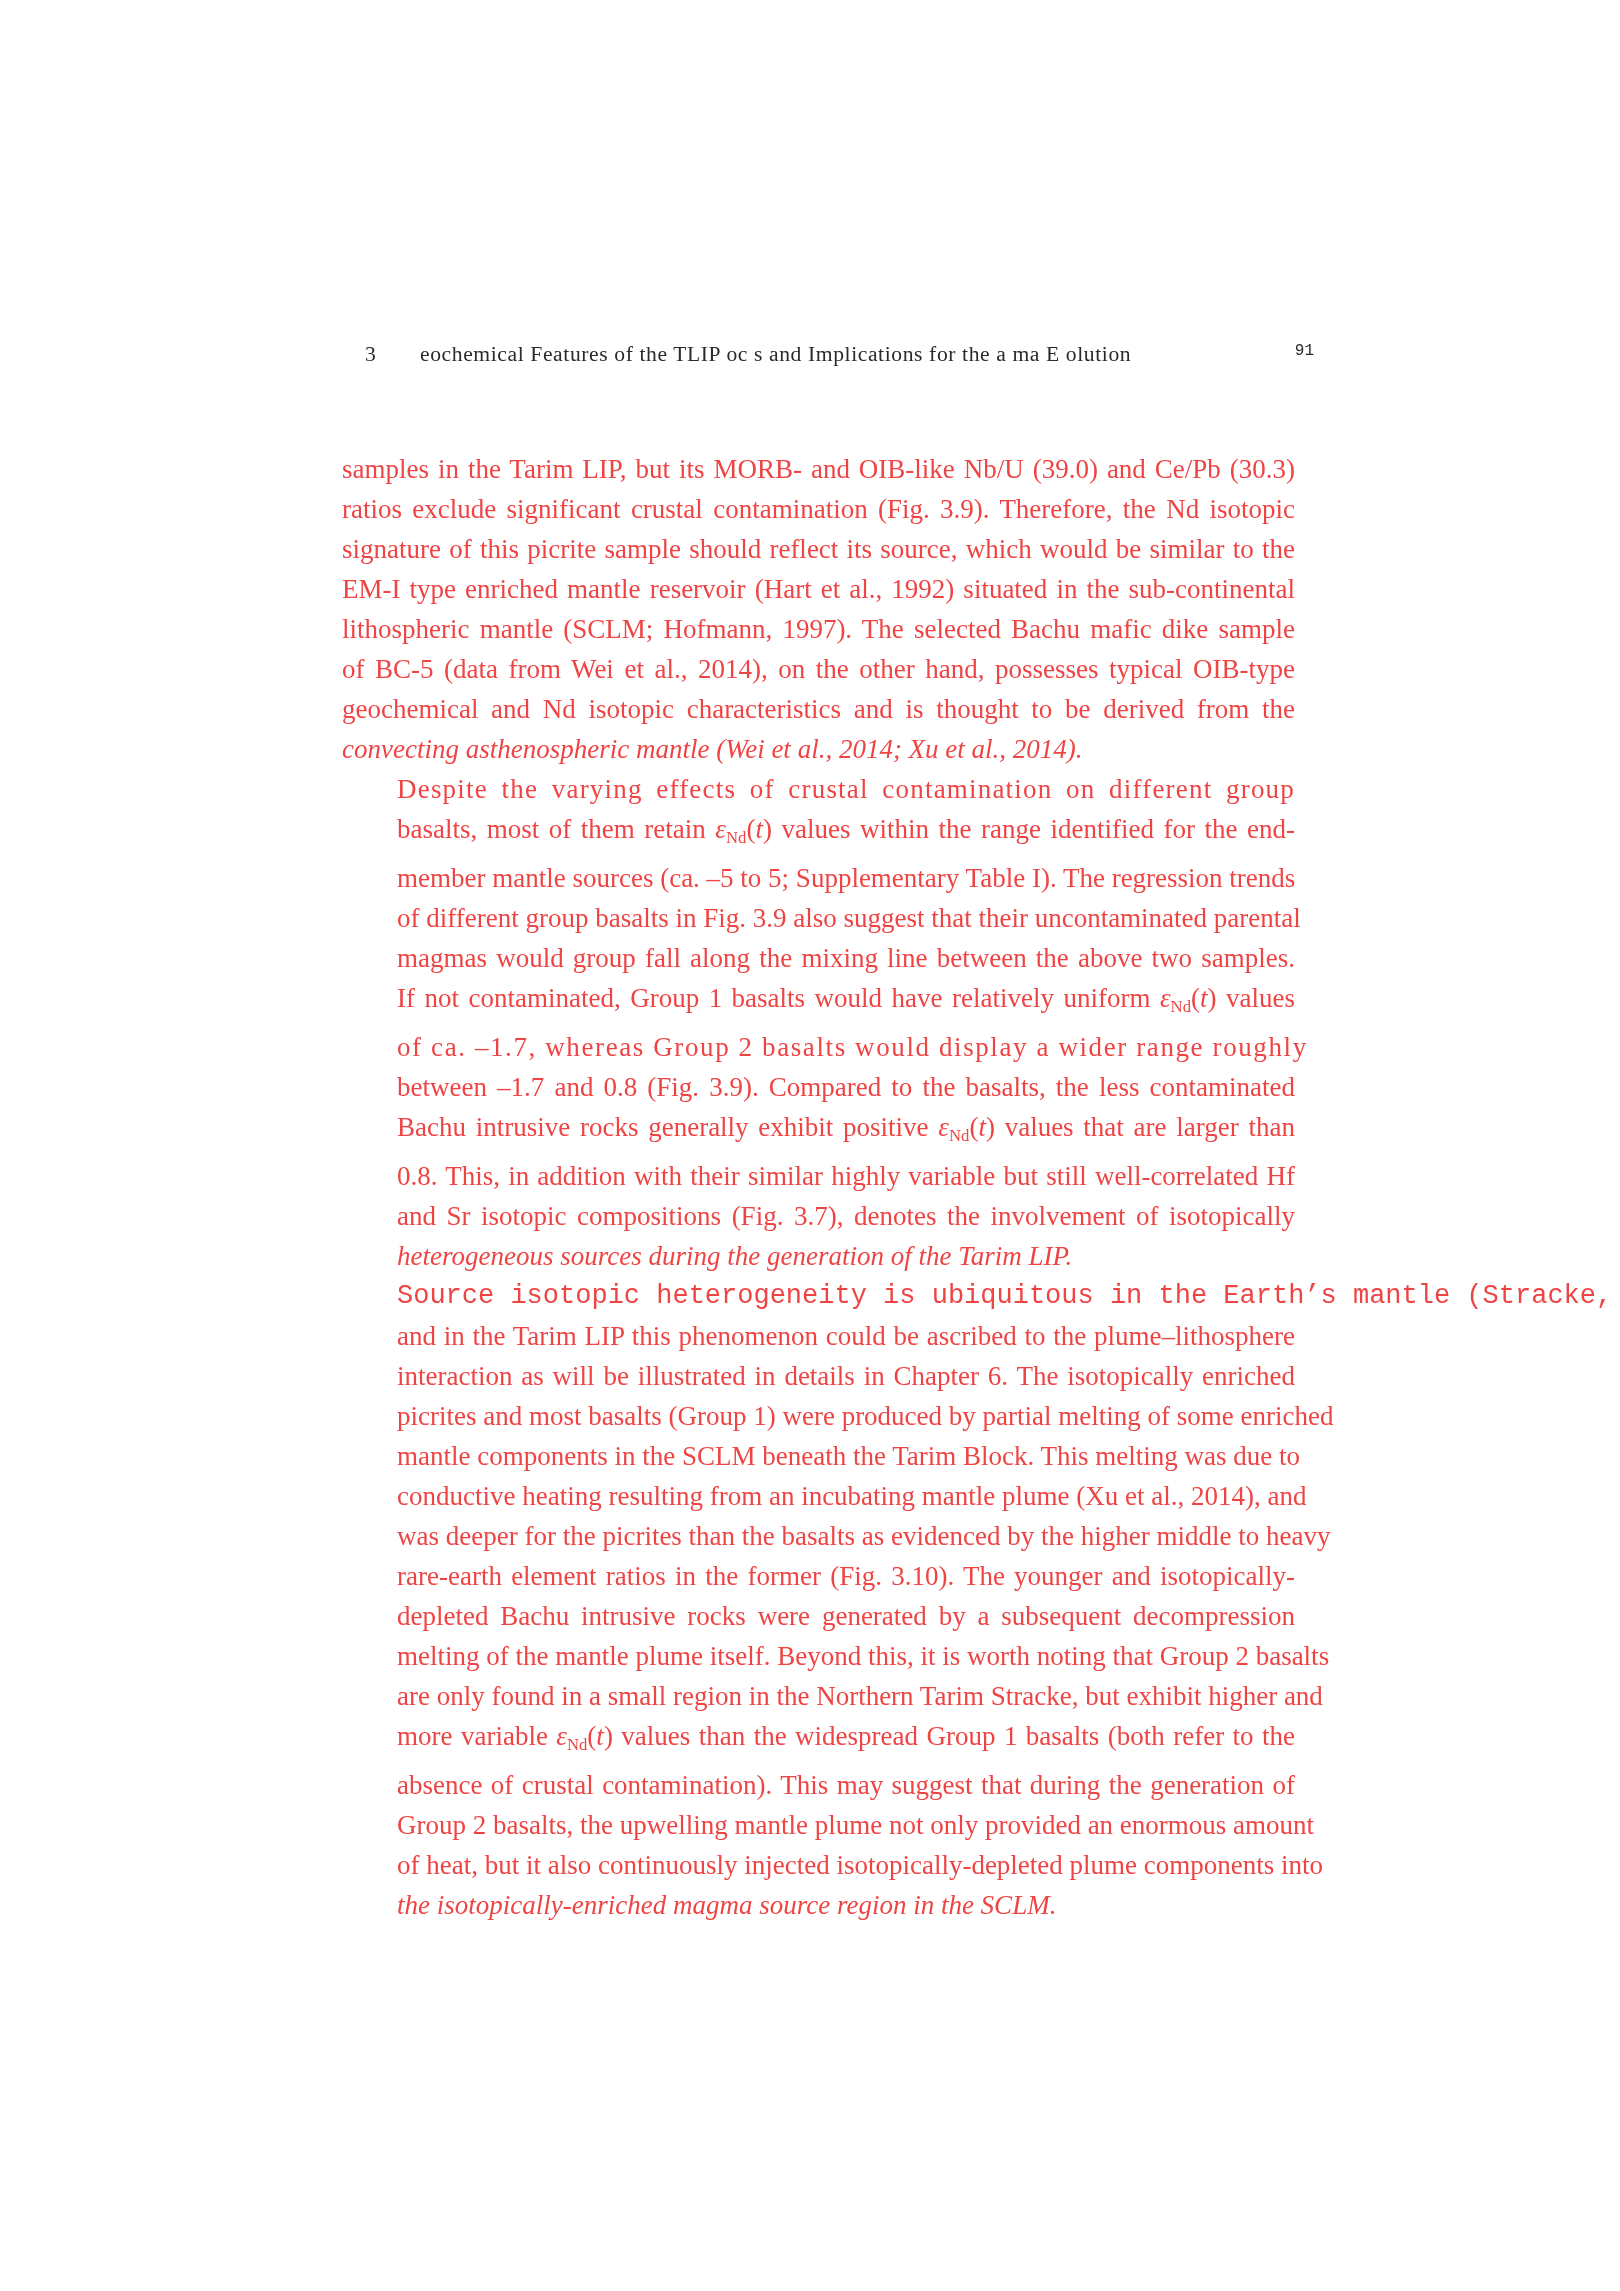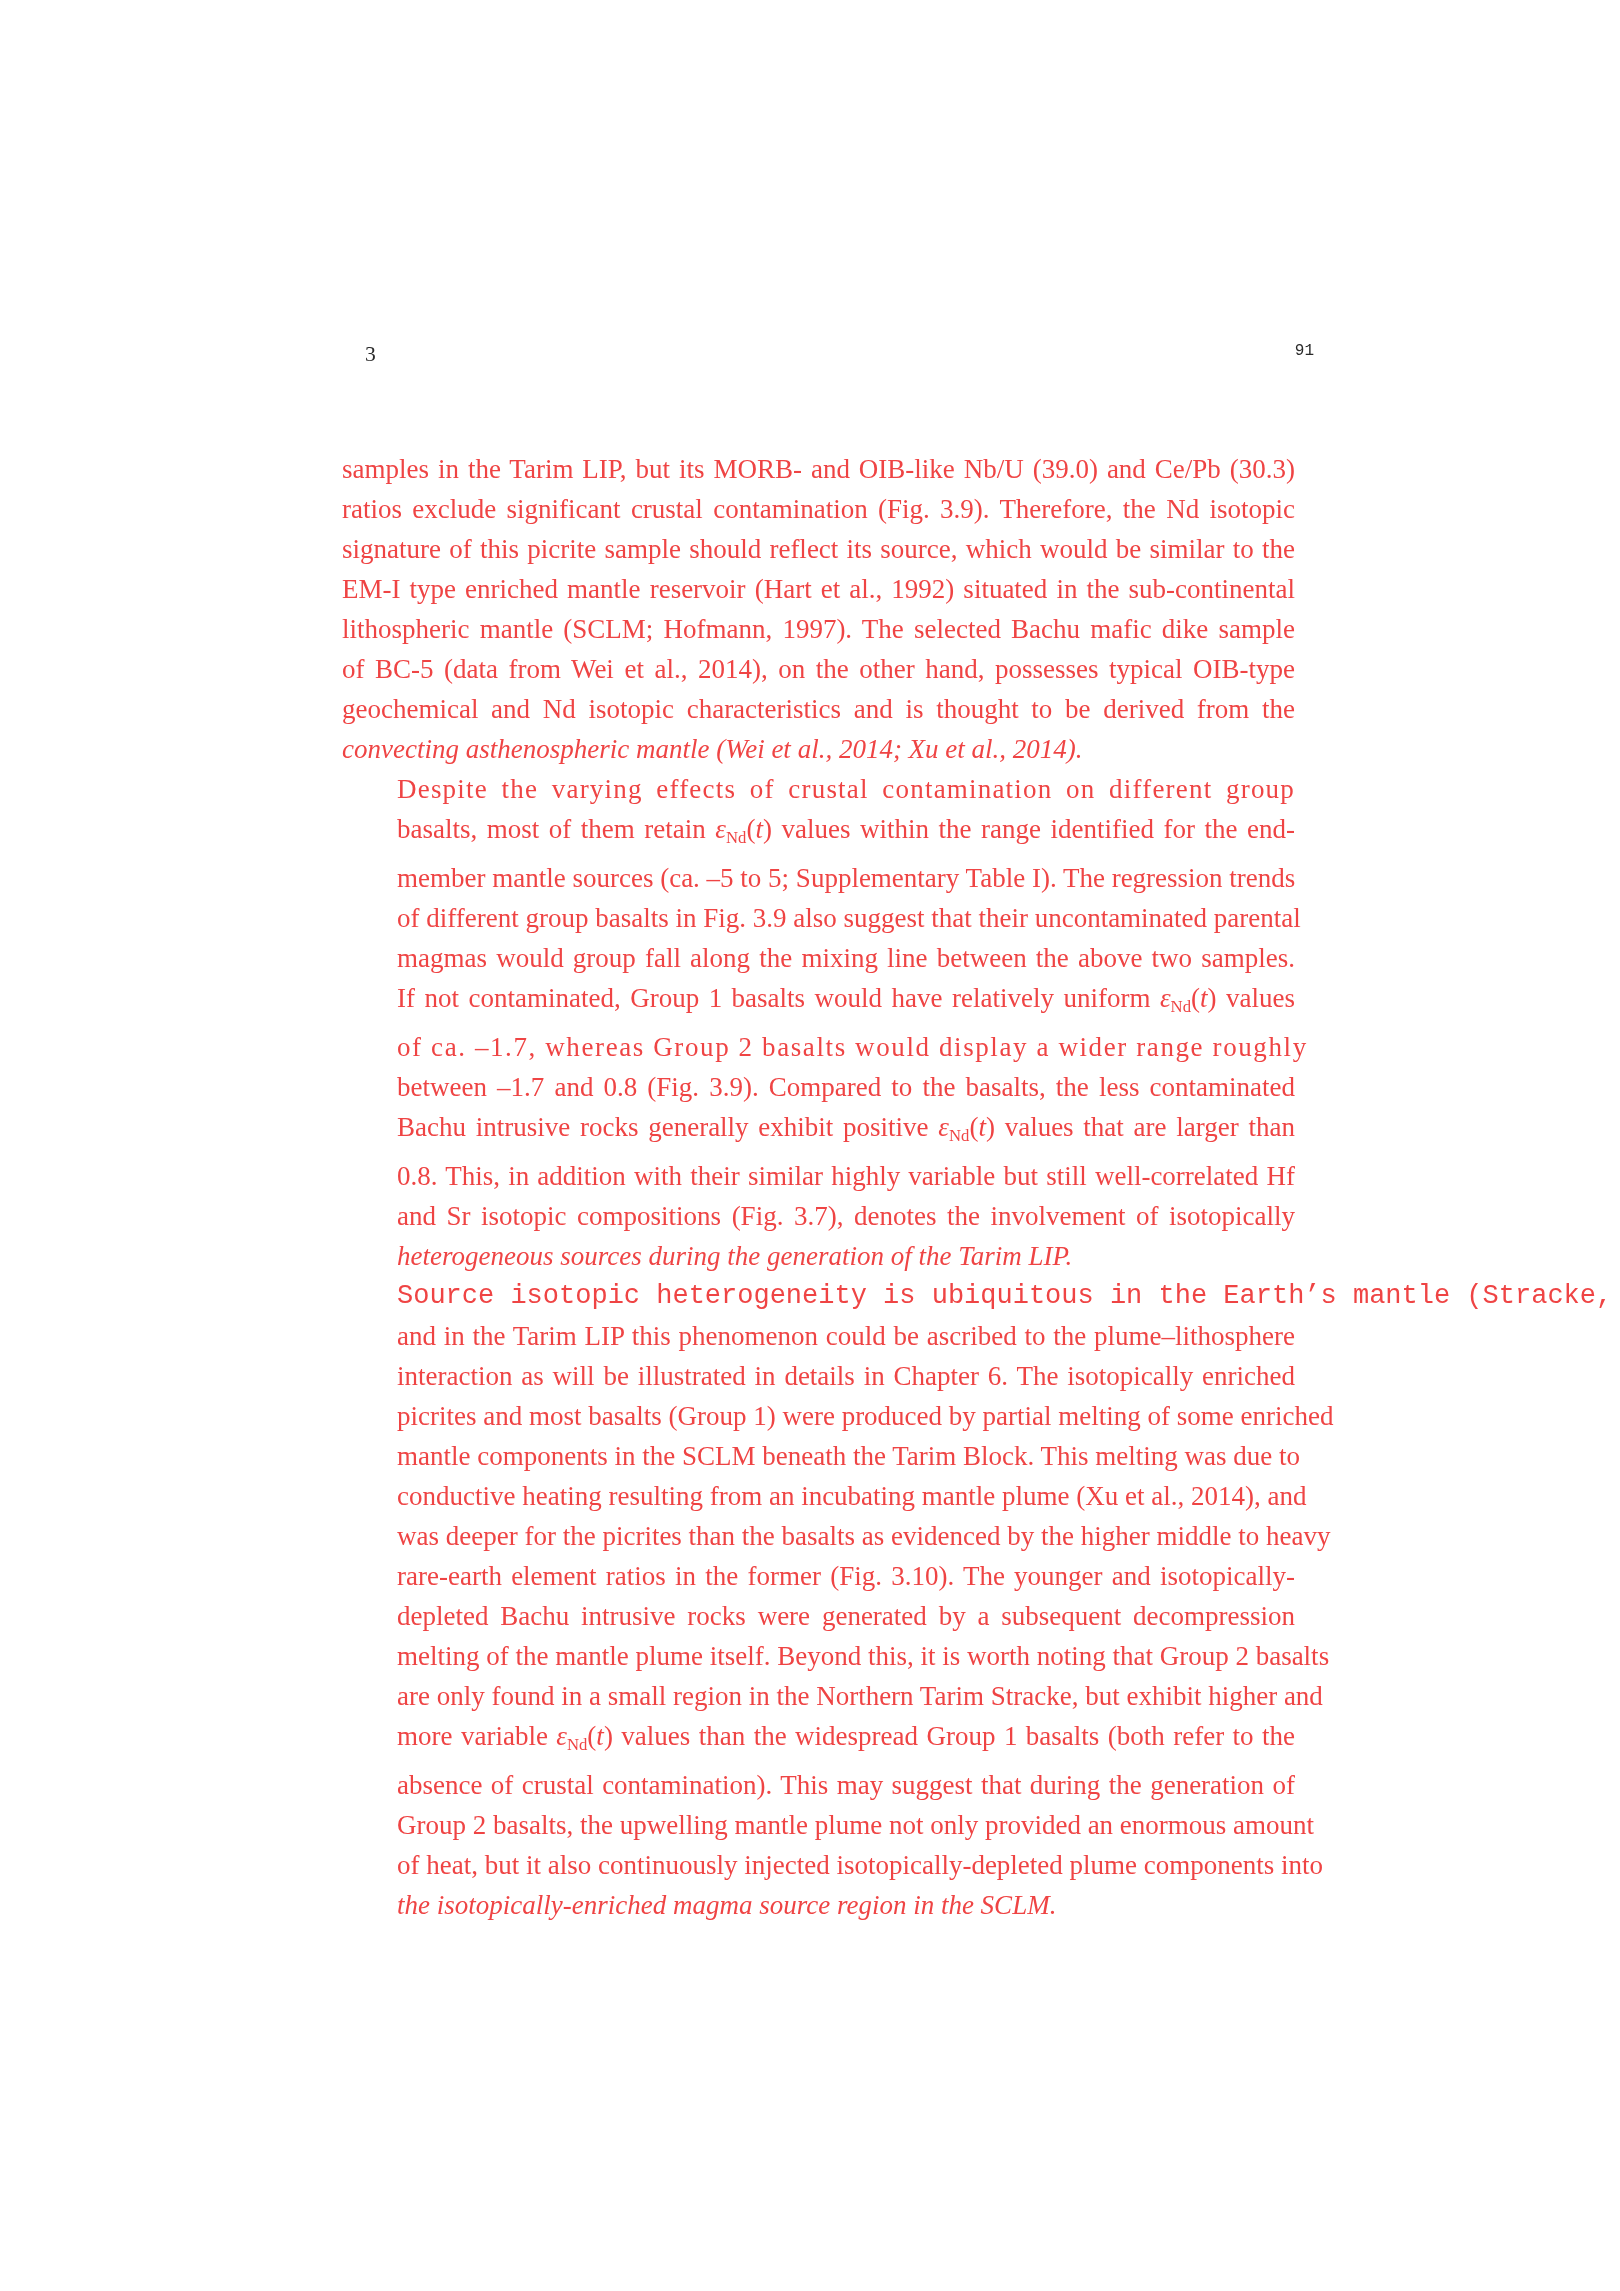--- a/index.html
+++ b/index.html
@@ -27,20 +27,21 @@
   .eps { font-style: italic; }
   .sub { font-size: 16.7px; vertical-align: -4.9px; font-style: normal; }
   .ital { font-style: italic; }
 </style>
 </head>
 <body>
 
 <div class="page">
   <div class="running-head">
     <span class="chap">3</span>
+    <span class="title">eochemical Features of the TLIP   oc  s and Implications for the    a  ma E  olution</span>
     <span class="pno">91</span>
   </div>
 
   <div class="body-text" id="body-text">
       <p>
         <span class="line">samples in the Tarim LIP, but its MORB- and OIB-like Nb/U (39.0) and Ce/Pb (30.3)</span>
         <span class="line">ratios exclude significant crustal contamination (Fig. 3.9). Therefore, the Nd isotopic</span>
         <span class="line">signature of this picrite sample should reflect its source, which would be similar to the</span>
         <span class="line">EM-I type enriched mantle reservoir (Hart et al., 1992) situated in the sub-continental</span>
         <span class="line">lithospheric mantle (SCLM; Hofmann, 1997). The selected Bachu mafic dike sample</span>

